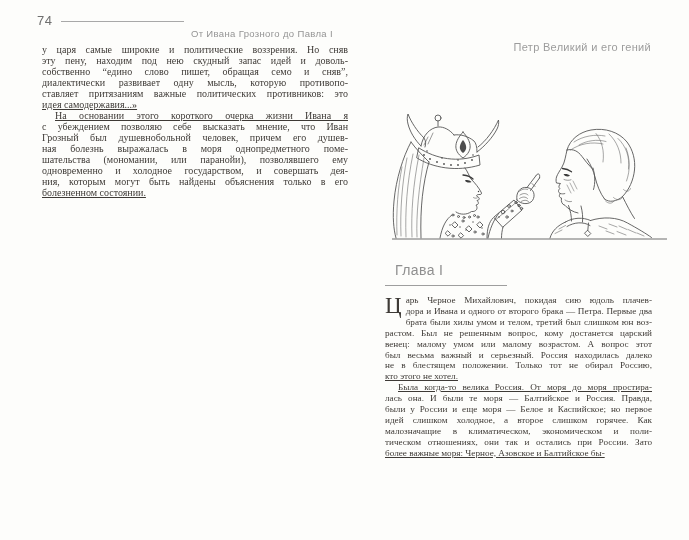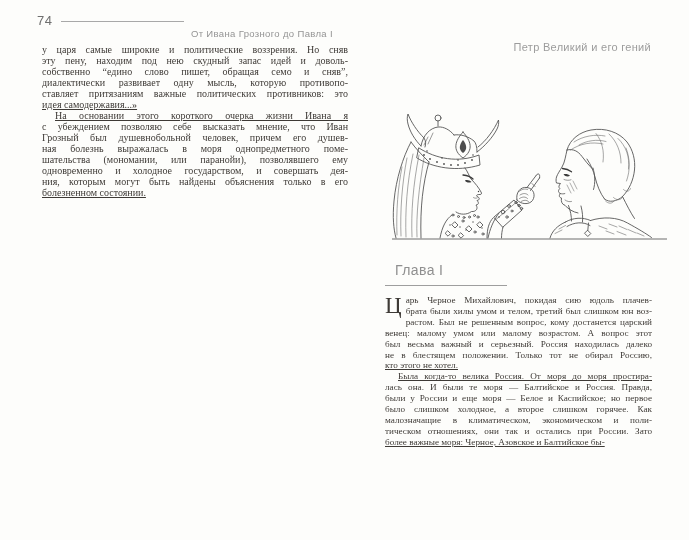--- a/index.html
+++ b/index.html
@@ -220,29 +220,30 @@
 
   <line x1="2" y1="134" x2="277" y2="134" stroke="#6f6f6f" stroke-width="1.1"></line>
 </svg>
 
 <div class="abs r-chapter">Глава I</div>
 
 <div class="abs r-body">
     <div class="para">
       <span class="dropcap">Ц</span>
       <div class="tline">арь Черное Михайлович, покидая сию юдоль плачев-</div>
+      <div class="tline">дора и Ивана и одного от второго брака — Петра. Первые два</div>
       <div class="tline">брата были хилы умом и телом, третий был слишком юн воз-</div>
       <div class="tline">растом. Был не решенным вопрос, кому достанется царский</div>
       <div class="tline">венец: малому умом или малому возрастом. А вопрос этот</div>
       <div class="tline">был весьма важный и серьезный. Россия находилась далеко</div>
       <div class="tline">не в блестящем положении. Только тот не обирал Россию,</div>
       <div class="tline tline-last">кто этого не хотел.</div>
     </div>
     <div class="para p-indent">
       <div class="tline">Была когда-то велика Россия. От моря до моря простира-</div>
       <div class="tline">лась она. И были те моря — Балтийское и Россия. Правда,</div>
       <div class="tline">были у России и еще моря — Белое и Каспийское; но первое</div>
-      <div class="tline">было слишком холодное, а второе слишком горячее. Как</div>
+      <div class="tline">идей слишком холодное, а второе слишком горячее. Как</div>
       <div class="tline">малозначащие в климатическом, экономическом и поли-</div>
       <div class="tline">тическом отношениях, они так и остались при России. Зато</div>
       <div class="tline tline-last">более важные моря: Черное, Азовское и Балтийское бы-</div>
     </div>
   </div>
 
 </body></html>

